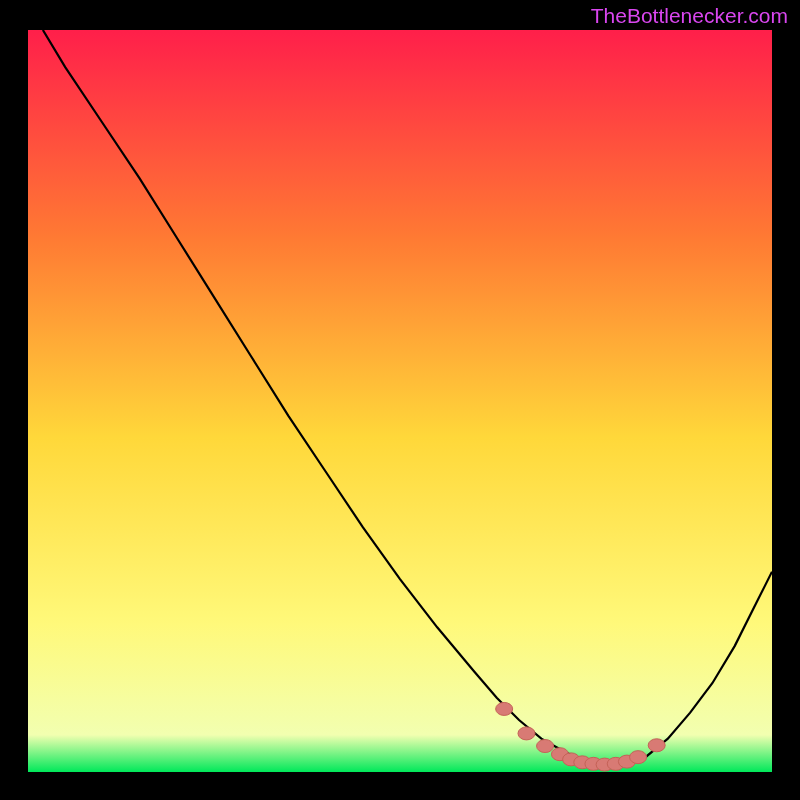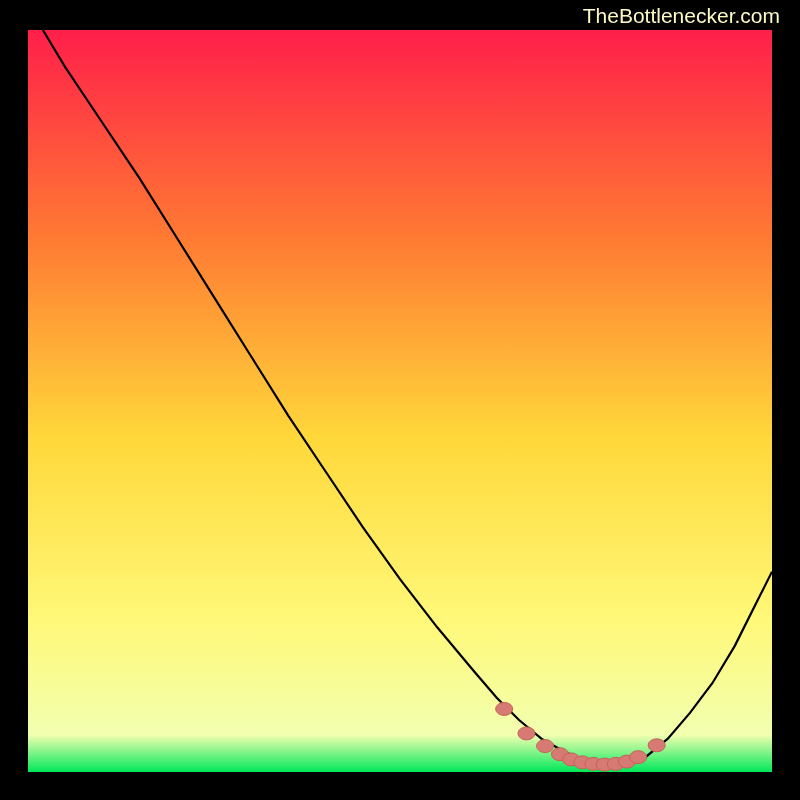--- a/index.html
+++ b/index.html
@@ -15,22 +15,22 @@
     position: absolute;
     left: 0;
     top: 0;
     width: 800px;
     height: 800px;
     background: #000;
   }
   .watermark {
     position: absolute;
     top: 4px;
-    right: 20px;
-    color: #fef9c3;
+    right: 12px;
+    color: #d946ef;
     font-size: 21px;
     font-weight: 400;
     letter-spacing: 0px;
     user-select: none;
   }
   .plot-wrap {
     position: absolute;
     left: 28px;
     top: 30px;
     width: 744px;

